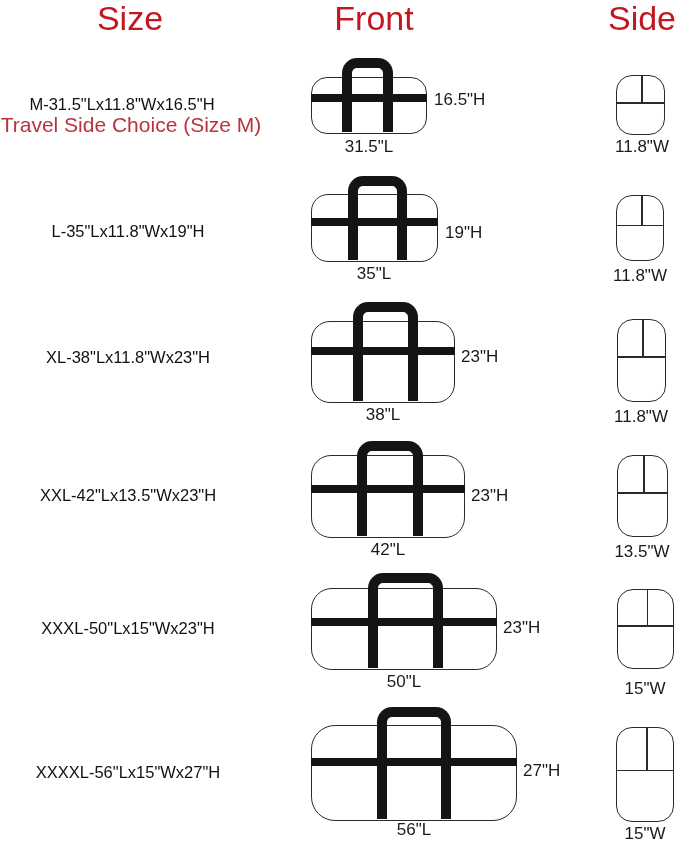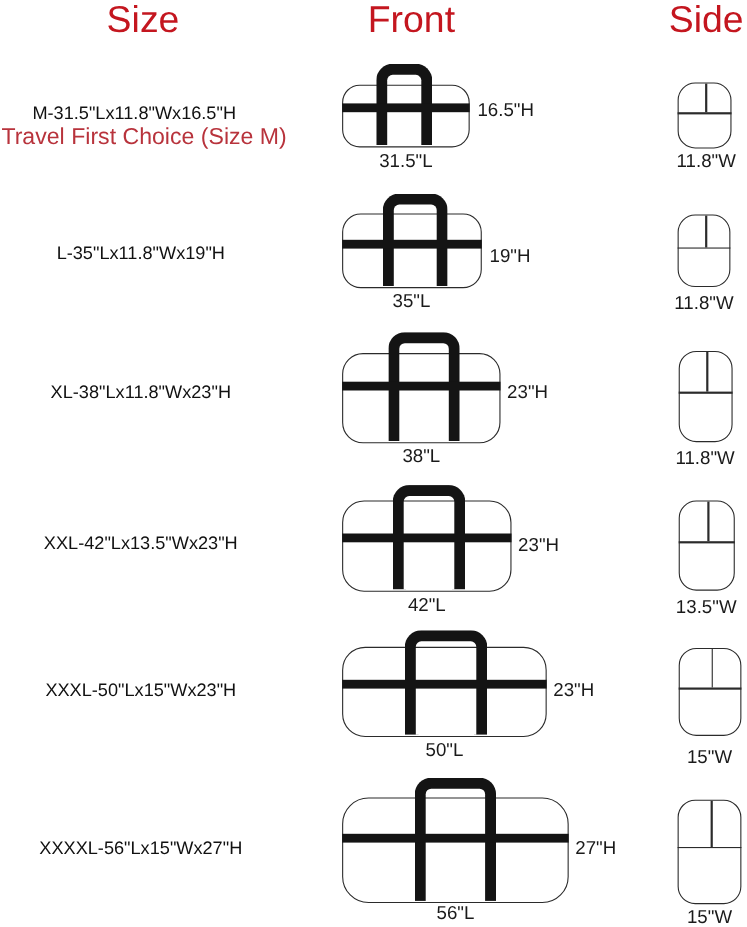--- a/index.html
+++ b/index.html
@@ -59,21 +59,21 @@
 <body>
 
 <div class="canvas">
 
   <div class="col-header" style="left:130px;">Size</div>
   <div class="col-header" style="left:374px;">Front</div>
   <div class="col-header" style="left:642px;">Side</div>
 
   <div>
     <div class="size-label" style="left:122px; top:104px;">M-31.5"Lx11.8"Wx16.5"H</div>
-    <div class="note-label" style="left:131px; top:125px;">Travel First Choice (Size M)</div>
+    <div class="note-label" style="left:131px; top:125px;">Travel Side Choice (Size M)</div>
     <div class="bag-front" style="left:311px; top:58px; width:116px; height:76px;">
       <div class="bag-body" style="top:19px; border-radius:16px;"></div>
       <div class="bag-handle" style="left:31px; width:51px;"></div>
       <div class="bag-strap" style="top:36px;"></div>
     </div>
     <div class="dim-label vcenter" style="left:434px; top:100px;">16.5"H</div>
     <div class="dim-label hcenter" style="left:369px; top:137px;">31.5"L</div>
     <div class="side-view" style="left:616px; top:75px; width:49px; height:60px;">
       <div class="side-hline"></div>
       <div class="side-vline"></div>

